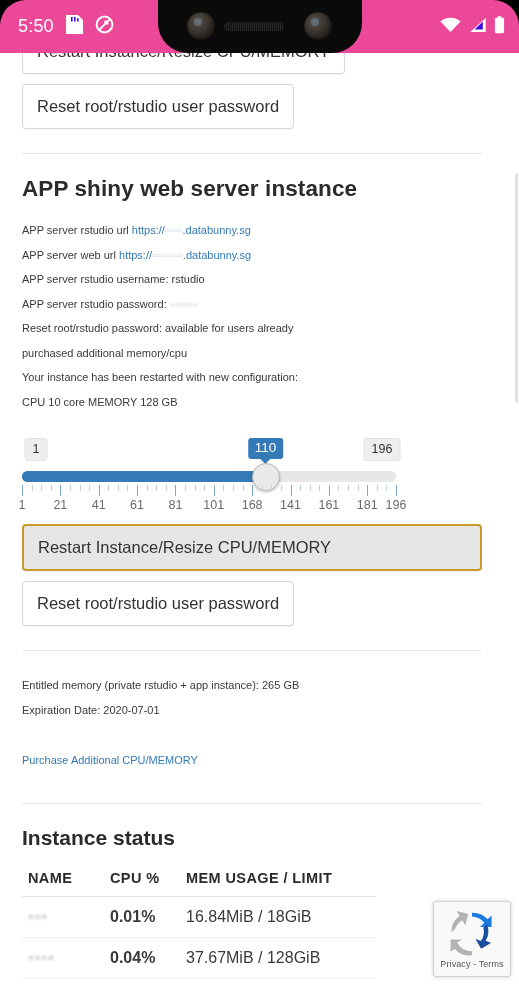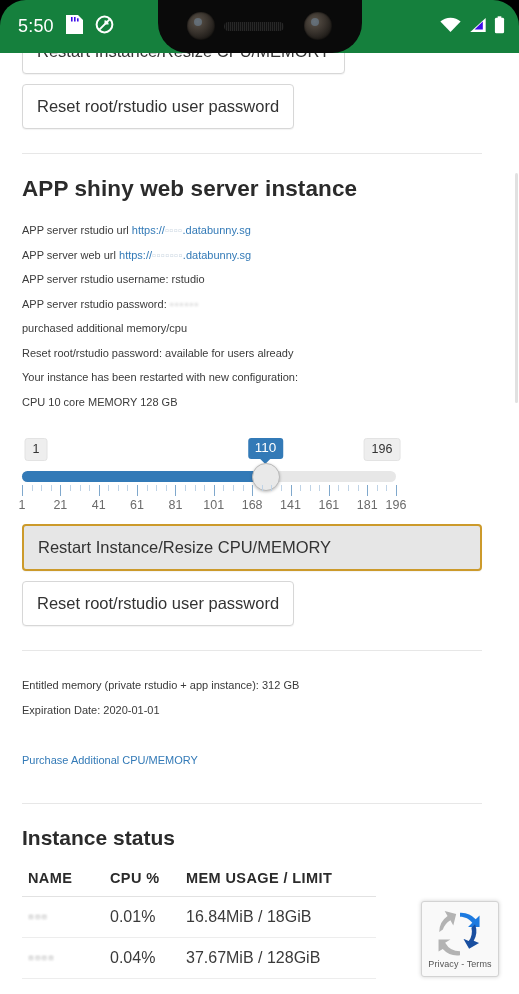--- a/index.html
+++ b/index.html
@@ -14,21 +14,21 @@
     position: relative;
     width: 519px; height: 994px;
     background: #000;
     overflow: hidden;
   }
 
   
   #statusbar {
     position: absolute; top: 0; left: 0;
     width: 519px; height: 53px;
-    background: #15803d;
+    background: #ec4899;
     border-top-left-radius: 26px;
     border-top-right-radius: 26px;
   }
   #sb-left {
     position: absolute; left: 18px; top: 0; height: 53px;
     display: flex; align-items: center; gap: 12px;
   }
   #sb-time {
     color: #fff; font-size: 18px; letter-spacing: .2px;
   }
@@ -205,25 +205,25 @@
     border-bottom: 1px solid #e2e2e2;
   }
   table.status td {
     font-size: 16px;
     color: #3a3a3a;
     padding: 11px 6px 11px 6px;
     border-bottom: 1px solid #ededed;
     white-space: nowrap;
   }
   th.c-name, td.c-name { width: 82px; }
-  th.c-cpu,  td.c-cpu  { width: 76px; }
+  th.c-cpu,  td.c-cpu  { width: 76px; font-weight: bold; }
 
   
   #recaptcha {
-    position: absolute; right: 20px; bottom: 17px;
+    position: absolute; right: 8px; bottom: 17px;
     width: 78px; height: 76px;
     background: #f9f9f9;
     border: 1px solid #d3d3d3;
     border-radius: 3px;
     box-shadow: 0 0 4px rgba(0,0,0,.18);
     text-align: center;
   }
   #recaptcha .rc-logo { margin: 9px auto 2px auto; display:block; }
   #rc-text { font-size: 9px; color: #555; letter-spacing: .1px; }
 
@@ -308,22 +308,22 @@
       <p class="line">
         <span>APP server web url </span><a class="link" href="#"><span>https://</span><span class="redact">▫▫▫▫▫▫▫</span><span>.databunny.sg</span></a>
       </p>
 
       <p class="line">APP server rstudio username: rstudio</p>
 
       <p class="line">
         <span>APP server rstudio password: </span><span class="redact-dark">▫▫▫▫▫▫</span>
       </p>
 
+      <p class="line">Reset root/rstudio password: available for users already</p>
       <p class="line">purchased additional memory/cpu</p>
-      <p class="line">Reset root/rstudio password: available for users already</p>
       <p class="line">Your instance has been restarted with new configuration:</p>
       <p class="line">CPU 10 core MEMORY 128 GB</p>
 
       <div id="slider-wrap">
         <span class="tip gray" id="tip-min" style="left: 14px;">1</span>
         <span class="tip blue" id="tip-val" style="left: 243.579px;">110</span>
         <span class="tip gray" id="tip-max" style="left: 360px;">196</span>
 
         <div id="track">
           <div id="fill" style="width: 243.579px;"></div>
@@ -393,22 +393,22 @@
             <div class="tick major" style="left: 374px;"></div>
             <div class="ticklabel" style="left: 374px;">196</div>
           </div>
       </div>
 
       <button class="btn wide focused">Restart Instance/Resize CPU/MEMORY</button>
       <button class="btn auto">Reset root/rstudio user password</button>
 
       <hr class="hr">
 
-      <p class="line">Entitled memory (private rstudio + app instance): 312 GB</p>
-      <p class="line">Expiration Date: 2020-01-01</p>
+      <p class="line">Entitled memory (private rstudio + app instance): 265 GB</p>
+      <p class="line">Expiration Date: 2020-07-01</p>
 
       <p class="line" style="margin-top:26px;">
         <a class="link" href="#">Purchase Additional CPU/MEMORY</a>
       </p>
 
       <hr class="hr" style="margin-top:30px;">
 
       <h2 class="small-title">Instance status</h2>
 
       <table class="status">

